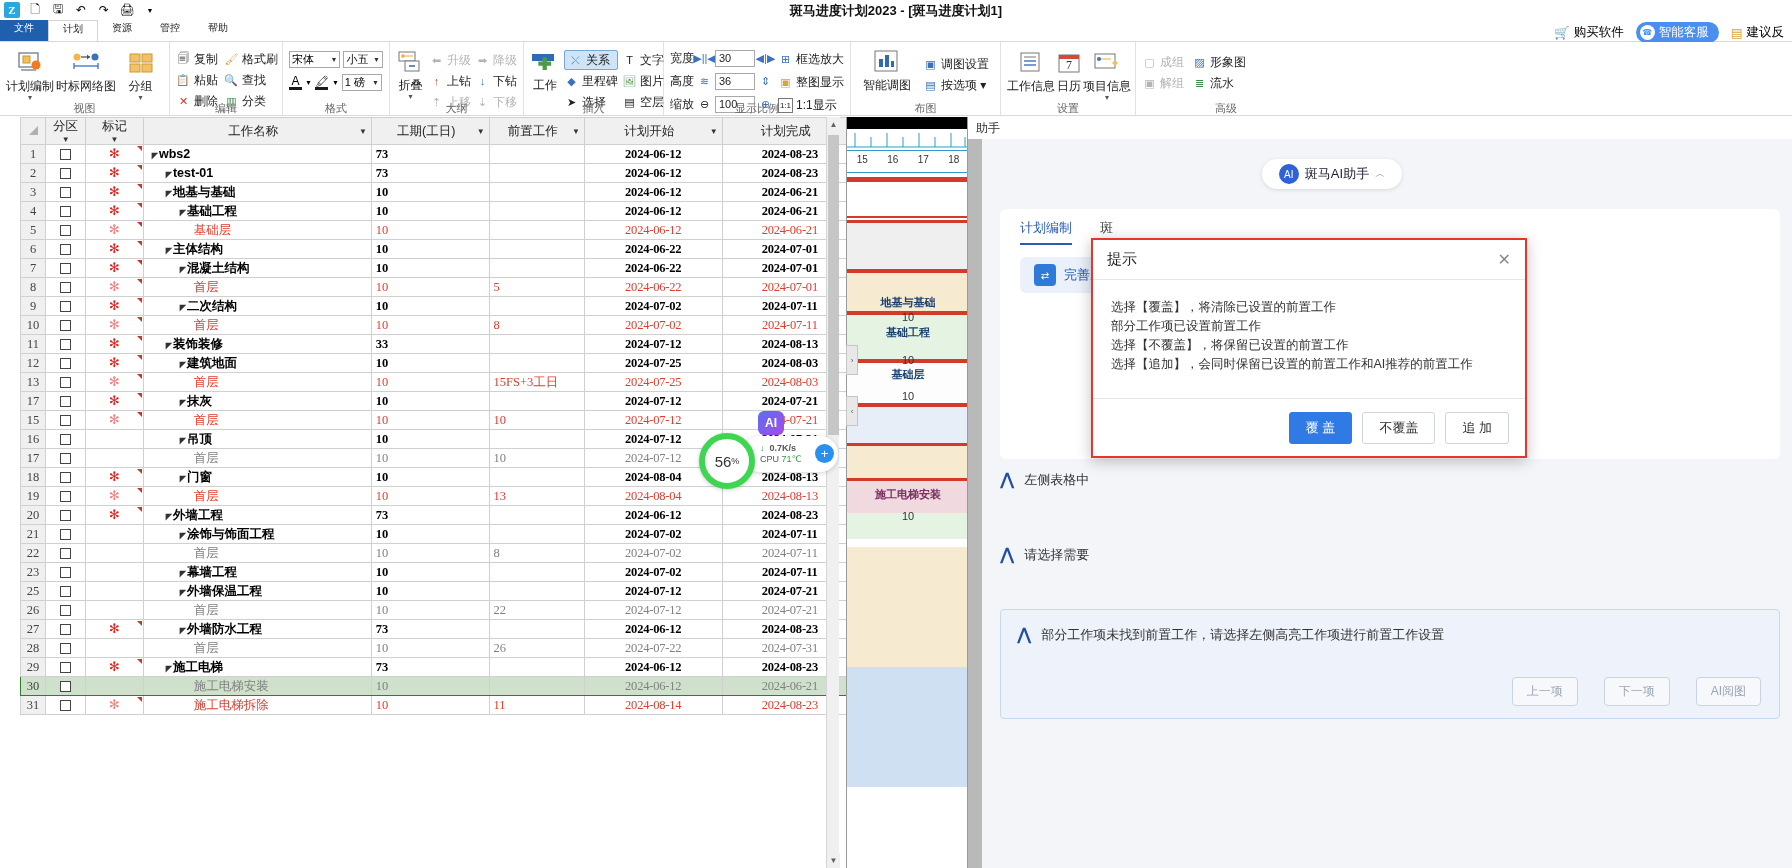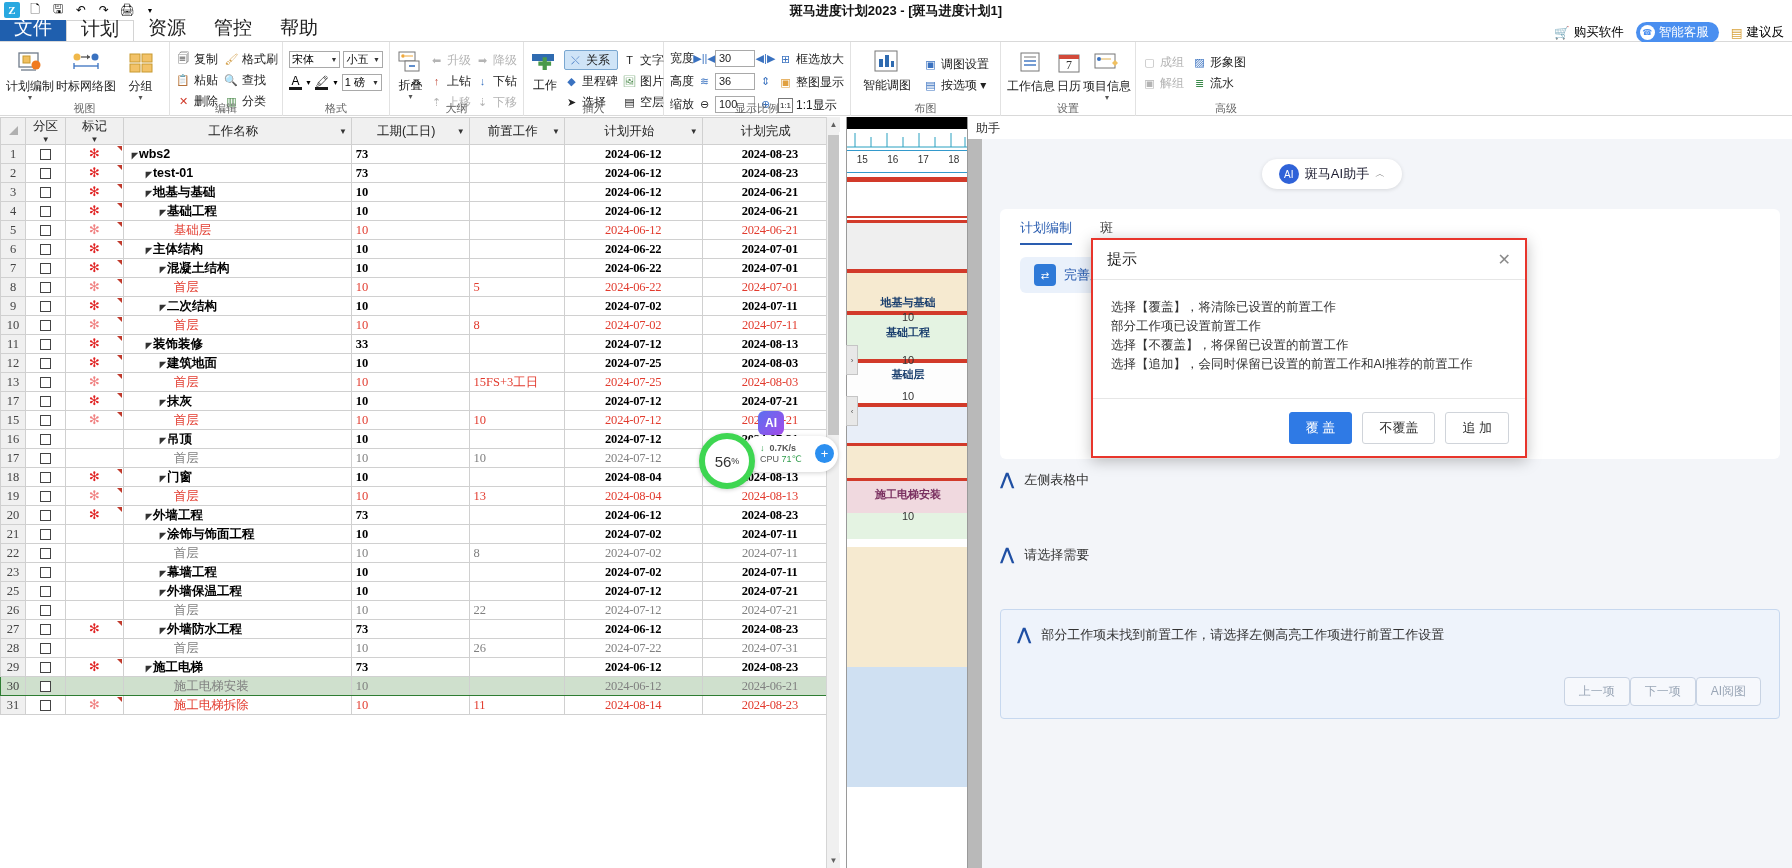--- a/index.html
+++ b/index.html
@@ -14,21 +14,21 @@
   #app { position: relative; width: 1792px; height: 868px; background:#fff; }
 
   
   .qat { position:absolute; left:0; top:0; width:1792px; height:20px; background:#fff; display:flex; align-items:center; padding-left:4px; gap:7px; }
   .qat .qicon { width:16px; height:16px; display:inline-flex; align-items:center; justify-content:center; font-size:12px; }
   .logo-z { width:16px; height:16px; background:#29a8e0; color:#fff; font-weight:bold; font-size:11px; display:flex; align-items:center; justify-content:center; border-radius:2px; font-family:"Liberation Serif",serif;}
   .win-title { position:absolute; left:0; top:2px; width:1792px; text-align:center; font-size:13px; font-weight:bold; color:#111; pointer-events:none;}
 
   
   .tabs { position:absolute; left:0; top:20px; height:22px; display:flex; align-items:stretch; }
-  .tab { padding:2px 14px 8px 14px; font-size:19px; color:#222; display:flex; align-items:center; cursor:default; }
+  .tab { padding:2px 14px 8px 14px; font-size:10px; color:#222; display:flex; align-items:center; cursor:default; }
   .tab.file { background:#1f5fae; color:#fff; font-weight:normal; }
   .tab.active { background:#fff; border:1px solid #d4d4d4; border-bottom:none; }
   .tabbar-line { position:absolute; left:0; top:41px; width:1792px; height:1px; background:#d9d9d9;}
 
   
   .ribbon { position:absolute; left:0; top:42px; width:1792px; height:74px; background:#fff; border-bottom:1px solid #d9d9d9; }
   .rgroup { position:absolute; top:0; height:74px; border-right:1px solid #e2e2e2; padding:2px 6px 0 6px; }
   .rgroup .gtitle { position:absolute; bottom:0px; left:0; width:100%; text-align:center; font-size:11px; color:#666; }
   .bigbtn { display:inline-flex; flex-direction:column; align-items:center; justify-content:flex-start; width:56px; padding-top:2px; cursor:default;}
   .bigbtn .bi { height:28px; display:flex; align-items:center; justify-content:center; }
@@ -37,21 +37,21 @@
   .smallrow { display:flex; align-items:center; height:20px; gap:3px; font-size:12px; color:#222; white-space:nowrap; cursor:default;}
   .smallrow.dim { color:#b4b4b4; }
   .ic { width:15px; height:15px; display:inline-flex; align-items:center; justify-content:center; font-size:11px;}
   .col { display:inline-flex; flex-direction:column; gap:1px; }
   .ddown { border:1px solid #a9a9a9; background:#fff; height:17px; font-size:11px; display:inline-flex; align-items:center; padding:0 2px; }
   .ddown .arr { margin-left:auto; font-size:7px; color:#333; padding-left:4px;}
   .numbox { border:1px solid #a9a9a9; background:#fff; height:17px; width:40px; font-size:11px; display:inline-flex; align-items:center; padding-left:3px;}
   .hl { background:#cfe4f7; border:1px solid #7aa7d0; border-radius:2px; }
 
   
-  .sheet { position:absolute; left:0; top:117px; width:838px; height:751px; background:#fff; border-right:1px solid #b5b5b5;}
+  .sheet { position:absolute; left:0; top:117px; width:838px; height:751px; background:#fff; border-right:1px solid #b5b5b5;padding-left:20px;}
   table.grid { border-collapse:collapse; width:838px; table-layout:fixed; }
   table.grid th, table.grid td { border:1px solid #d0d0d0; font-size:12.5px; padding:0 4px; height:19px; overflow:hidden; white-space:nowrap;}
   thead th { background:#f0f0f0; color:#222; font-weight:normal; text-align:center; vertical-align:middle; height:56px; border:1px solid #c8c8c8;}
   .col-n { width:20px; }
   .col-p { width:32px; }
   .col-m { width:46px; }
   .col-name { width:182px; }
   .col-dur { width:94px; }
   .col-pre { width:76px; }
   .col-st { width:110px; }
@@ -92,21 +92,21 @@
   .ai-circ { width:20px;height:20px;border-radius:50%; background:#2f62d8; color:#fff; font-size:10px; display:flex;align-items:center;justify-content:center;}
   .aicard { position:absolute; left:18px; top:70px; width:780px; height:250px; background:#fff; border-radius:6px;}
   .aitabs { position:absolute; left:20px; top:10px; display:flex; gap:28px; font-size:13px; color:#444;}
   .aitab.act { color:#2a5db0; }
   .aitab.act:after { content:''; display:block; height:2px; background:#2a5db0; margin-top:6px;}
   .aichip { position:absolute; left:20px; top:48px; height:36px; background:#eaf1fb; border-radius:6px; display:flex; align-items:center; gap:8px; padding:0 14px; font-size:13px; color:#2a5db0;}
   .chip-ic { width:22px;height:22px;background:#2f7ad8;border-radius:4px;color:#fff;font-size:10px;display:flex;align-items:center;justify-content:center;}
   .airow { position:absolute; left:18px; display:flex; align-items:center; gap:10px; font-size:13px; color:#333;}
   .logo-m { color:#1f4fa3; font-size:17px; font-weight:bold;}
   .aibox { position:absolute; left:18px; top:470px; width:780px; height:110px; background:#eef3fb; border:1px solid #c7d8ef; border-radius:4px;}
-  .aibtns { position:absolute; right:18px; bottom:12px; display:flex; gap:0;text-align:center;}
+  .aibtns { position:absolute; right:18px; bottom:12px; display:flex; gap:26px;text-align:center;}
   .aibtn { border:1px solid #c8d3e3; background:#f6f8fc; color:#9aa6b6; border-radius:4px; font-size:12px; padding:5px 14px;}
 
   
   .ai-float { position:absolute; left:758px; top:411px; width:26px; height:24px; border-radius:6px;
     background:linear-gradient(135deg,#5b6ff0,#a34bea); color:#fff; font-size:12px; font-weight:bold;
     display:flex; align-items:center; justify-content:center;}
   .perf { position:absolute; left:742px; top:436px; width:96px; height:36px; background:#fff; border-radius:18px; box-shadow:0 1px 5px rgba(0,0,0,.18); display:flex; align-items:center;}
   .perf .txt { font-size:9px; color:#555; line-height:11px; padding-left:18px;}
   .perf .cpu { color:#2e9c4a; }
   .perf .plus { position:absolute; right:4px; top:8px; width:19px;height:19px;border-radius:50%; background:#2b8ff0; color:#fff; font-size:13px; display:flex;align-items:center;justify-content:center;}

